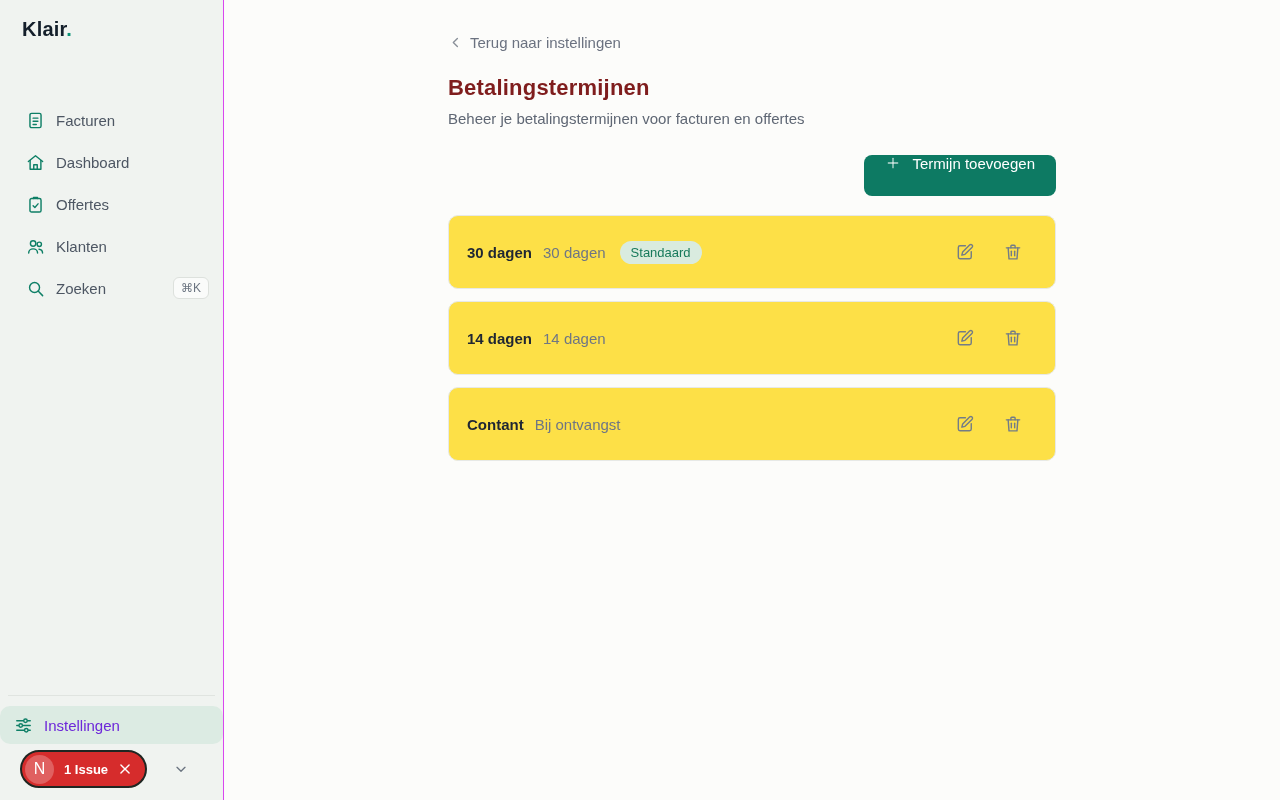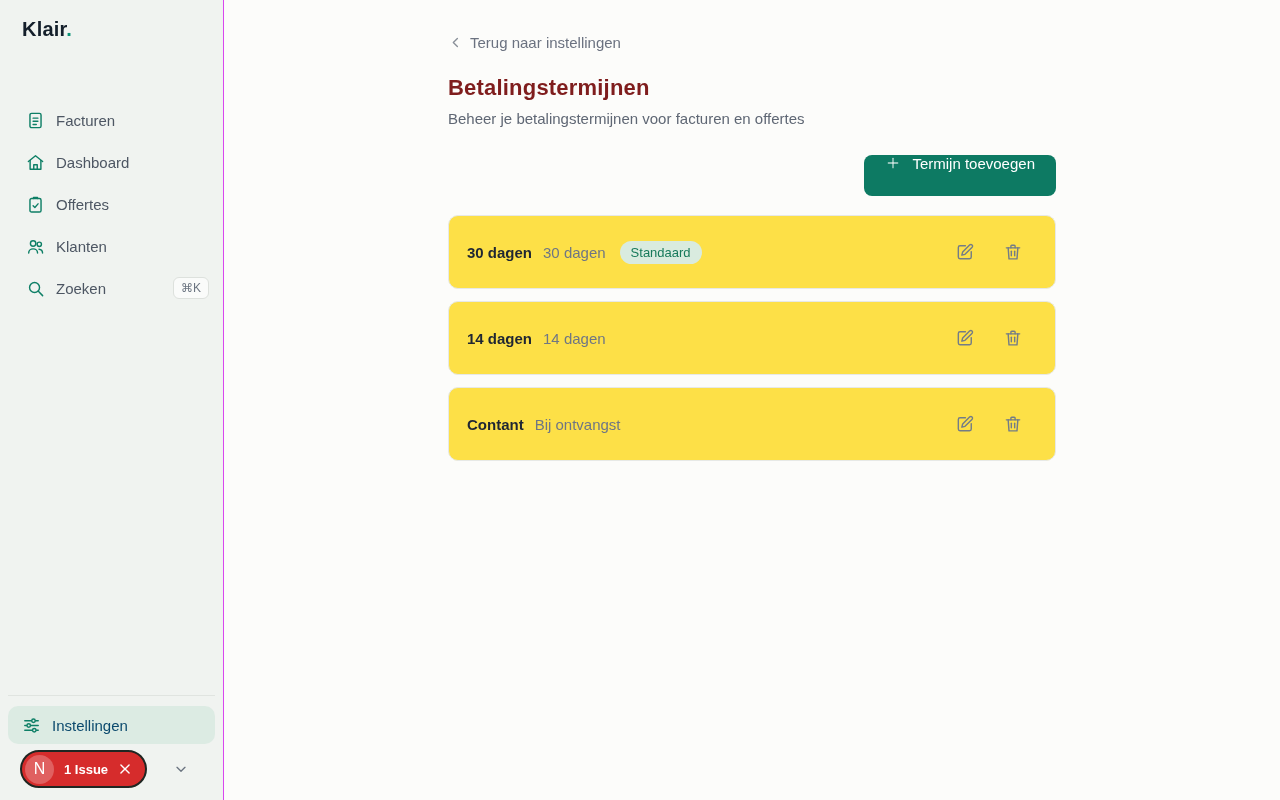--- a/index.html
+++ b/index.html
@@ -31,23 +31,23 @@
   .shortcut {
     margin-left: auto;
     font-size: 12px; color: #6b7480;
     background: #fafbfa; border: 1px solid #dde1dd;
     border-radius: 6px; padding: 3px 7px;
   }
   .sidebar-bottom { margin-top: auto; padding-bottom: 12px; }
   .bottom-divider { border-top: 1px solid #e0e4e0; margin: 0 8px 10px; }
   .settings-item {
     display: flex; align-items: center;
-    height: 38px; margin: 0 8px 6px; padding: 0 14px;
+    height: 38px; margin: 0 0 6px; padding: 0 14px;
     background: #dcebe3; border-radius: 10px;
-    color: #0c4a6e; font-size: 15px; font-weight: 500; cursor: pointer;
+    color: #6d28d9; font-size: 15px; font-weight: 500; cursor: pointer;
   }
   .settings-item .nicon { width: 19px; height: 19px; margin-right: 11px; color: #0e7f66; display: flex; }
   .settings-item .nicon svg { width: 100%; height: 100%; }
   .issue-row { display: flex; align-items: center; margin: 4px 12px 0 20px; }
   .issue-pill {
     display: inline-flex; align-items: center;
     background: #d62c2c; border: 2px solid #202622;
     border-radius: 999px; height: 38px; padding: 0 13px 0 3px;
     cursor: pointer;
   }

